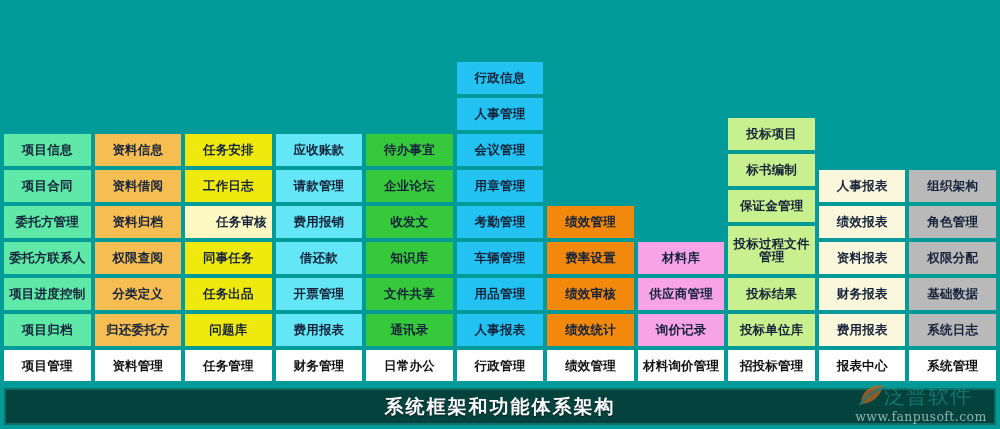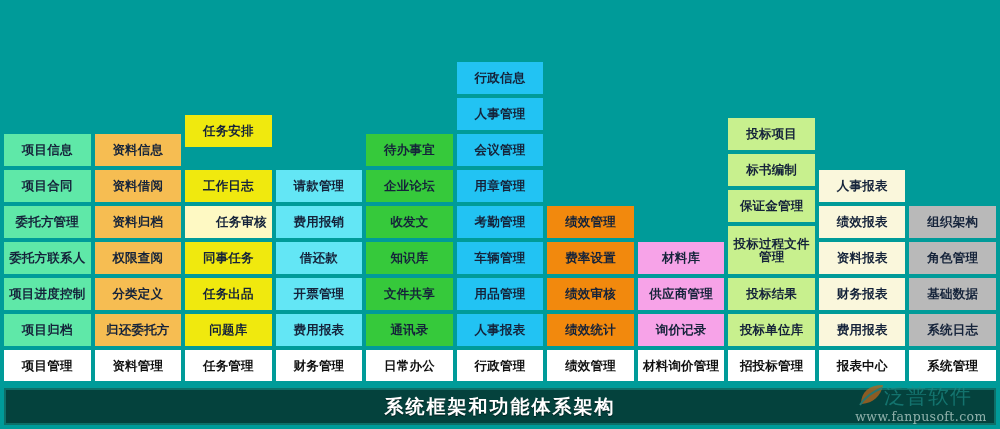--- a/index.html
+++ b/index.html
@@ -170,31 +170,32 @@
         <div class="cell" style="background: rgb(246, 189, 82);">权限查阅</div>
         <div class="cell" style="background: rgb(246, 189, 82);">分类定义</div>
         <div class="cell" style="background: rgb(246, 189, 82);">归还委托方</div>
         <div class="cell footer">资料管理</div>
       </div>
       <div class="col" style="justify-content: flex-end;">
         <div class="cell spacer"></div>
         <div class="cell spacer"></div>
         <div class="cell spacer"></div>
         <div class="cell" style="background: rgb(240, 233, 14);">任务安排</div>
-        <div class="cell" style="background: rgb(240, 233, 14); margin-top: 19px;">工作日志</div>
+        <div class="cell" style="background: rgb(240, 233, 14);">工作日志</div>
         <div class="cell" style="background: #fef9c3; padding-left: 28px;">任务审核</div>
         <div class="cell" style="background: rgb(240, 233, 14);">同事任务</div>
         <div class="cell" style="background: rgb(240, 233, 14);">任务出品</div>
         <div class="cell" style="background: rgb(240, 233, 14);">问题库</div>
         <div class="cell footer">任务管理</div>
       </div>
       <div class="col" style="justify-content: flex-end;">
         <div class="cell spacer"></div>
         <div class="cell spacer"></div>
         <div class="cell spacer"></div>
+        <div class="cell" style="background: rgb(99, 230, 245);">应收账款</div>
         <div class="cell" style="background: rgb(99, 230, 245);">请款管理</div>
         <div class="cell" style="background: rgb(99, 230, 245);">费用报销</div>
         <div class="cell" style="background: rgb(99, 230, 245);">借还款</div>
         <div class="cell" style="background: rgb(99, 230, 245);">开票管理</div>
         <div class="cell" style="background: rgb(99, 230, 245);">费用报表</div>
         <div class="cell footer">财务管理</div>
       </div>
       <div class="col" style="justify-content: flex-end;">
         <div class="cell spacer"></div>
         <div class="cell spacer"></div>
@@ -264,20 +265,21 @@
         <div class="cell" style="background: rgb(250, 247, 220);">费用报表</div>
         <div class="cell footer">报表中心</div>
       </div>
       <div class="col" style="justify-content: flex-end;">
         <div class="cell spacer"></div>
         <div class="cell spacer"></div>
         <div class="cell spacer"></div>
         <div class="cell spacer"></div>
         <div class="cell" style="background: rgb(185, 185, 185);">组织架构</div>
         <div class="cell" style="background: rgb(185, 185, 185);">角色管理</div>
+        <div class="cell" style="background: rgb(185, 185, 185);">权限分配</div>
         <div class="cell" style="background: rgb(185, 185, 185);">基础数据</div>
         <div class="cell" style="background: rgb(185, 185, 185);">系统日志</div>
         <div class="cell footer">系统管理</div>
       </div>
     </div>
 
   <div id="banner">
     <span id="banner-title">系统框架和功能体系架构</span>
   </div>
 

